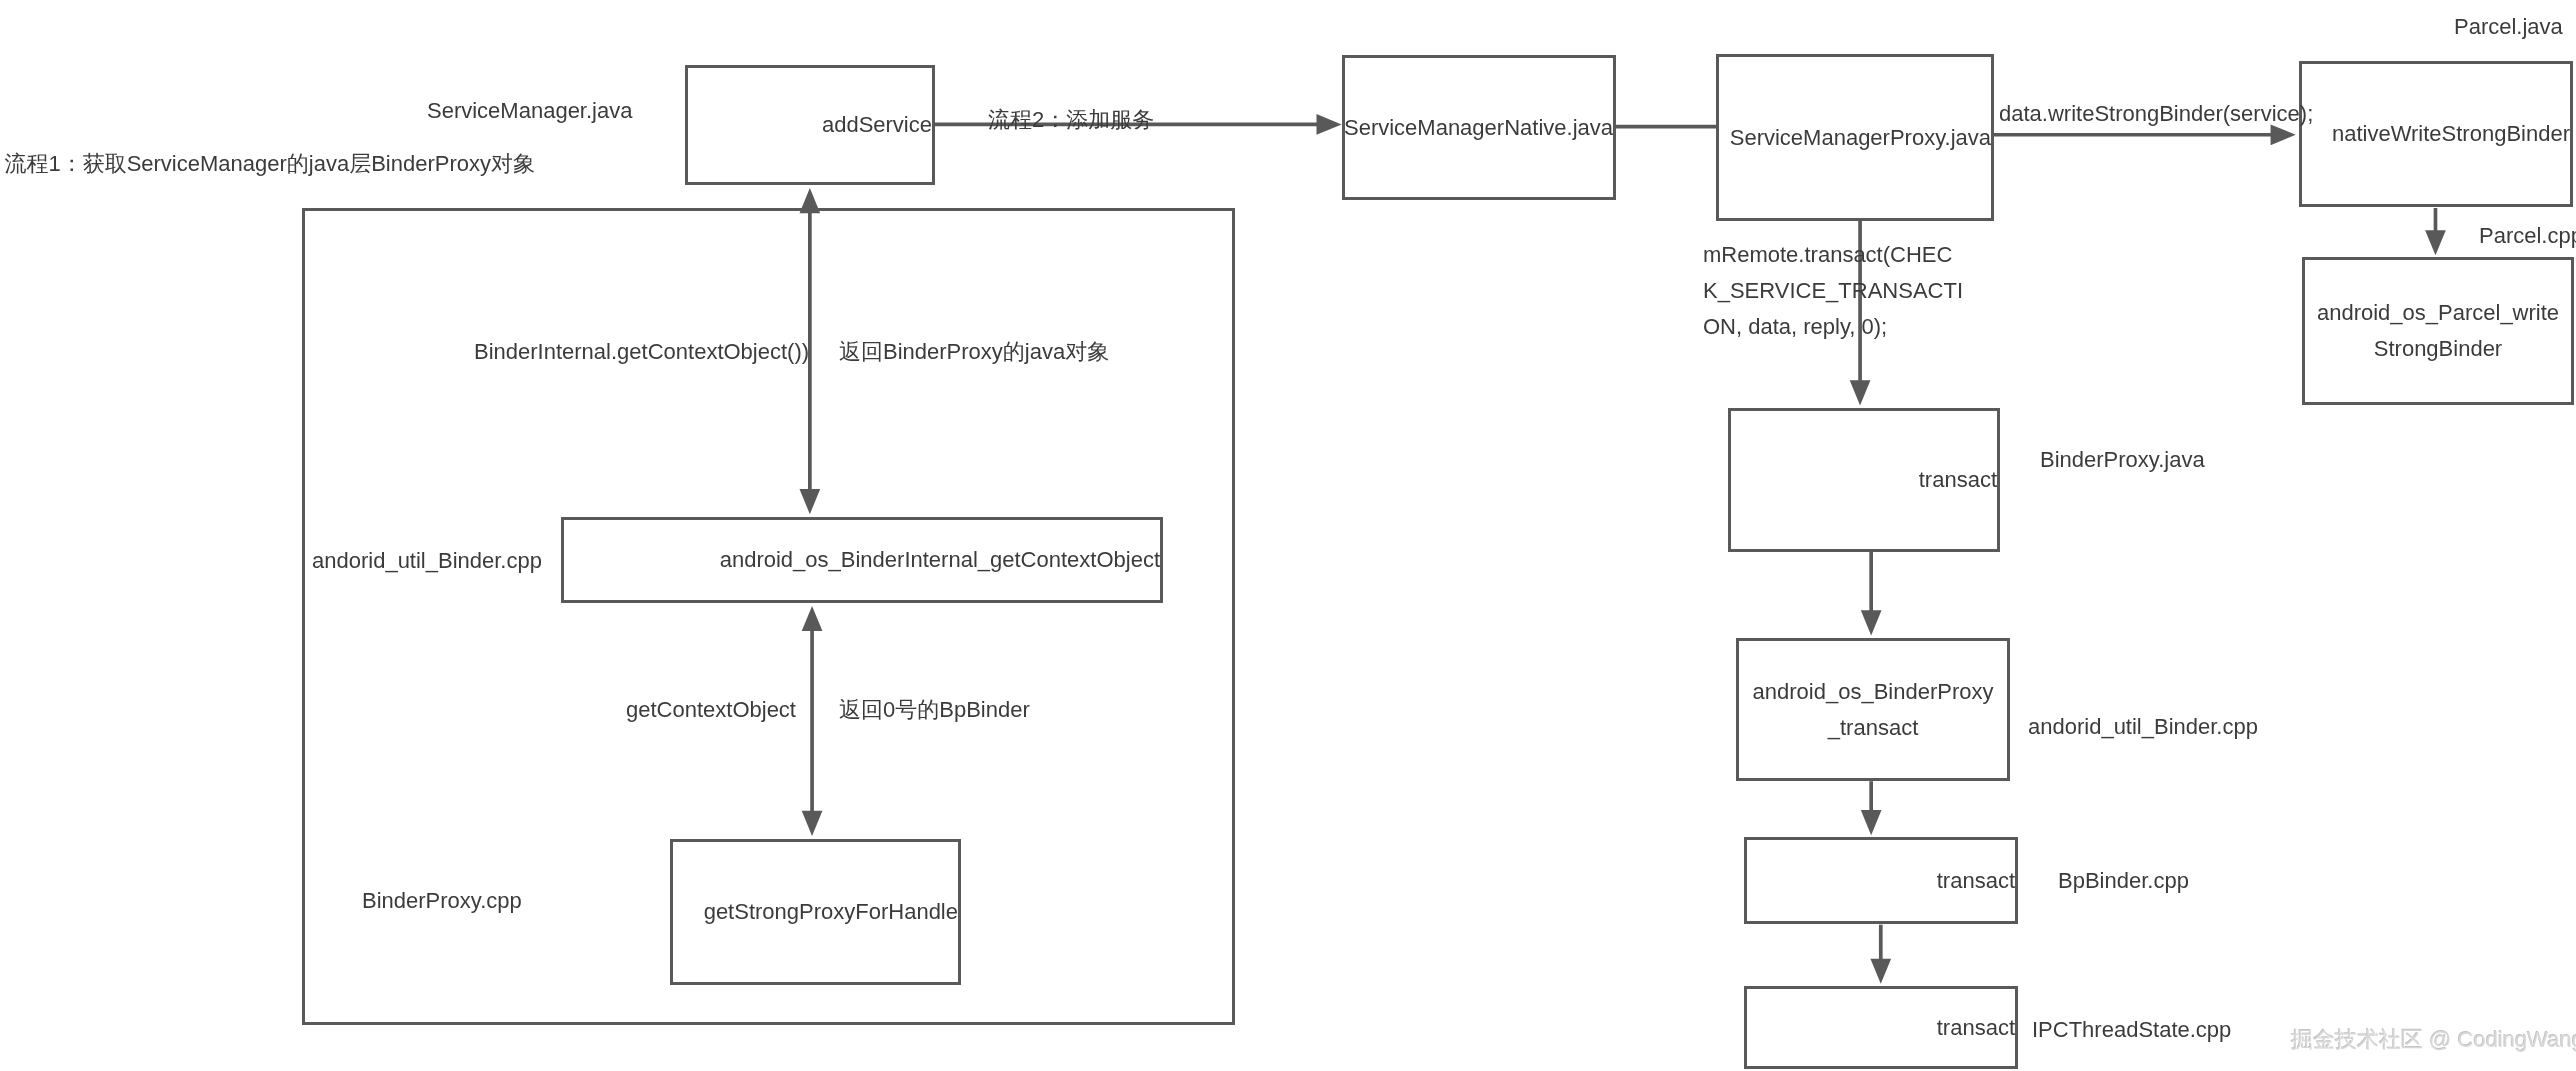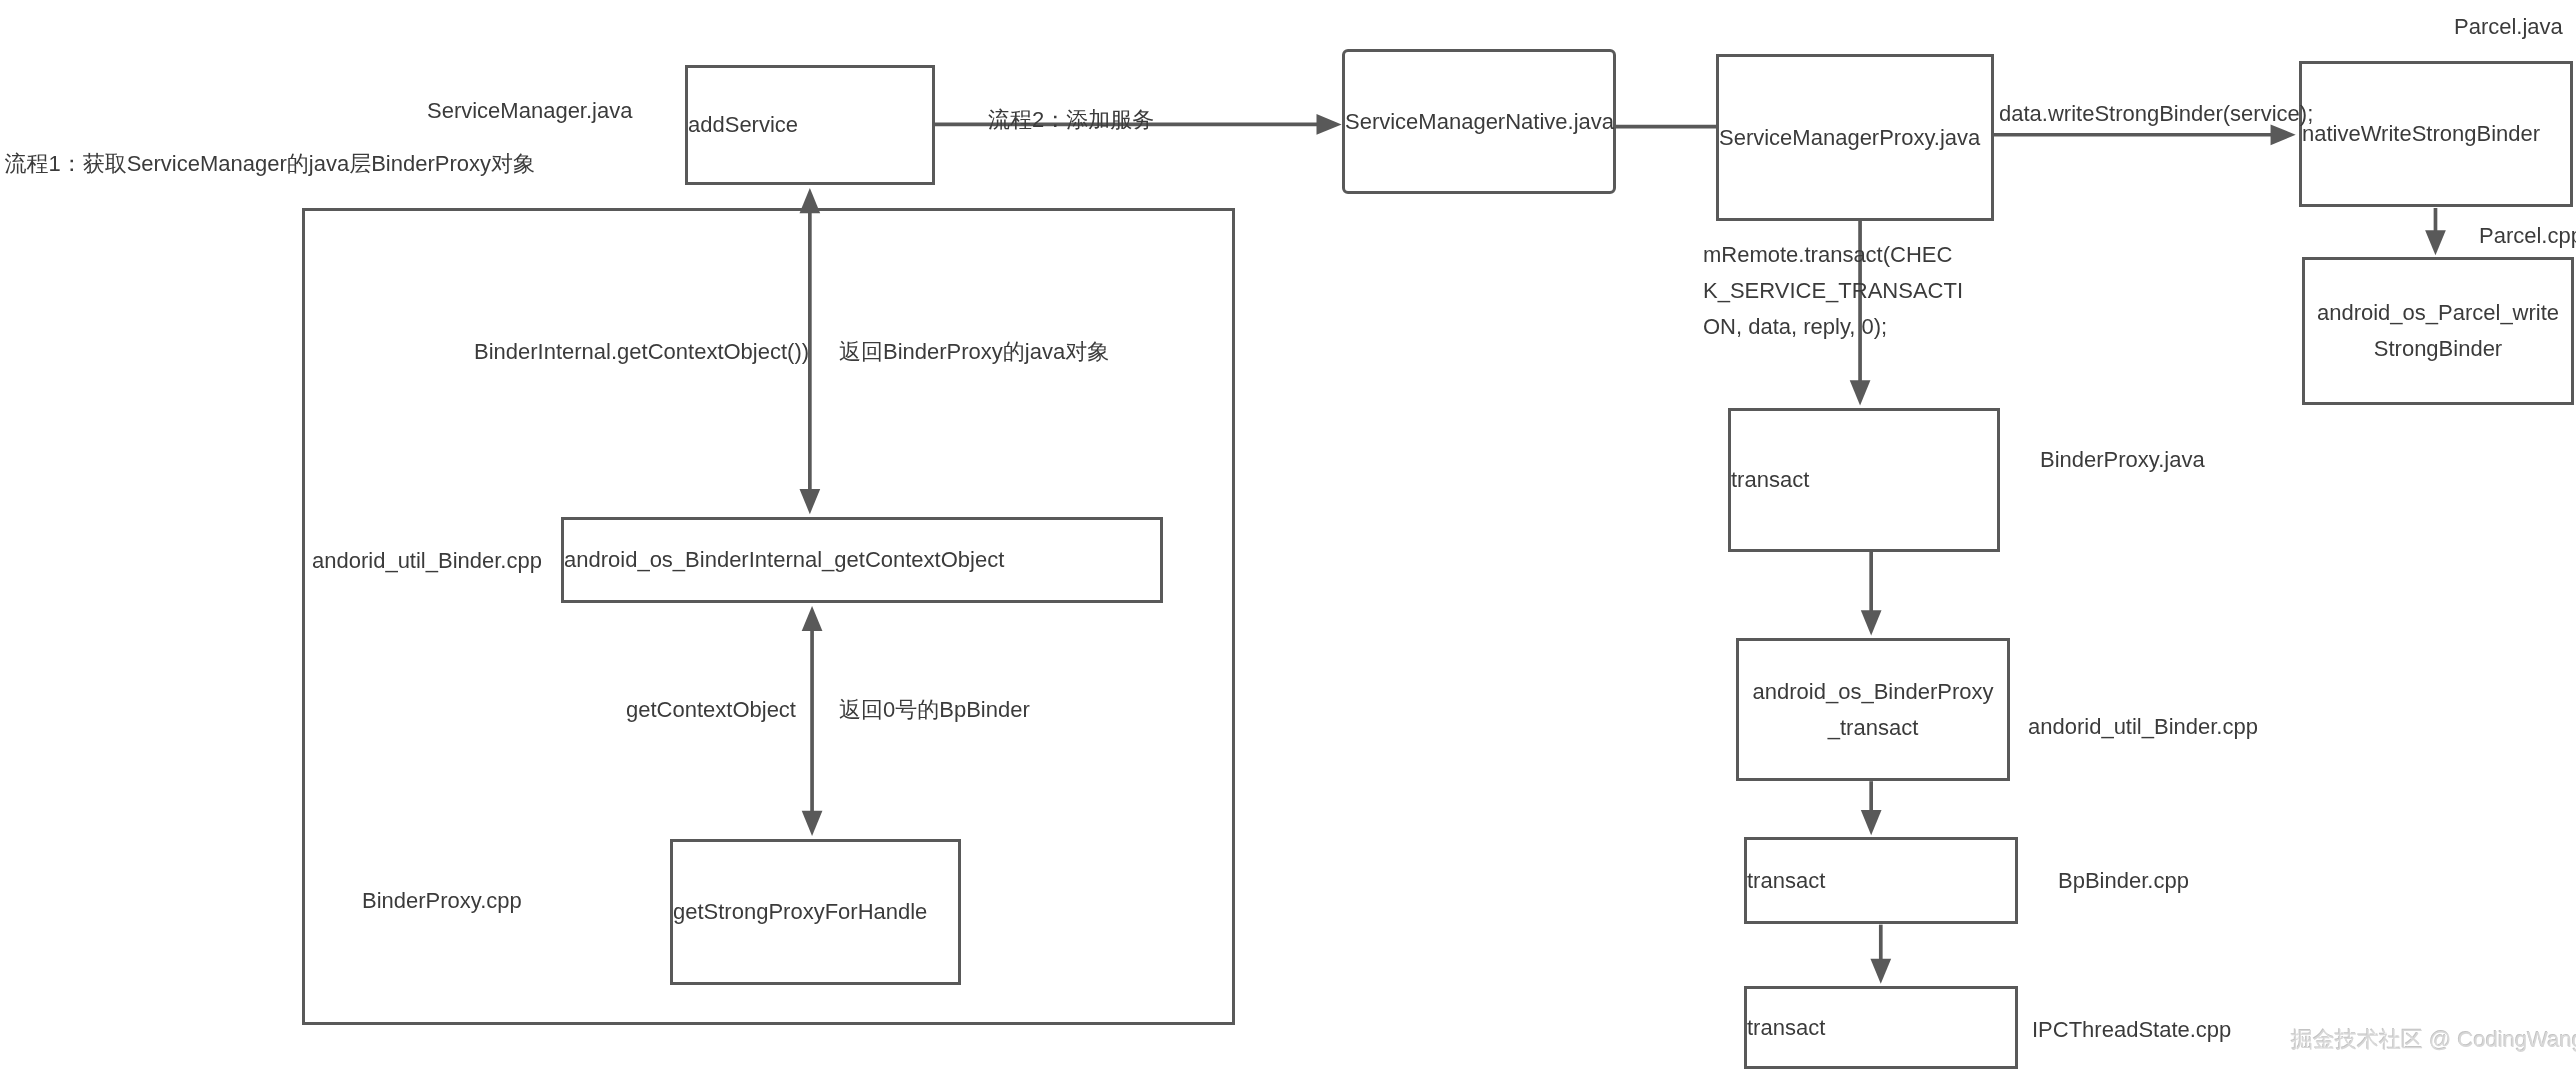--- a/index.html
+++ b/index.html
@@ -2,21 +2,21 @@
 <html style="font-size:12px"><head>
 <meta charset="utf-8">
 <style>
   html,body{margin:0;padding:0;background:#ffffff;}
   .stage{
     position:relative;width:2576px;height:1072px;background:#ffffff;overflow:hidden;
     font-family:"Liberation Sans","DejaVu Sans",sans-serif;color:#3b3b3b;
   }
   .node{
     position:absolute;box-sizing:border-box;border:3.7px solid #595959;background:#ffffff;
-    display:flex;align-items:center;justify-content:flex-start;text-align:center;
+    display:flex;align-items:center;justify-content:flex-end;text-align:center;
     font-size:22px;line-height:36px;z-index:2;
   }
   .node.breakall{word-break:break-all;padding:0 10.4px;}
   .container-box{
     position:absolute;box-sizing:border-box;border:3.7px solid #595959;background:transparent;z-index:2;
   }
   .lbl{
     position:absolute;font-size:22px;line-height:36px;white-space:nowrap;z-index:3;color:#3b3b3b;
   }
   .lbl.wrap{white-space:normal;word-break:break-all;}
@@ -58,21 +58,21 @@
       <path d="M1098,1130 L1084,1096 L1112,1096 Z"></path>
     </g>
   </svg>
 
   <div class="container-box" style="left:302px;top:208px;width:933px;height:817px;"></div>
 
   <div class="node" style="left:685px;top:65px;width:250px;height:120px;">
     <span>addService</span>
   </div>
 
-  <div class="node" style="left:1342px;top:49px;width:274px;height:145px;border-radius:6px;">
+  <div class="node" style="left:1342px;top:55px;width:274px;height:145px;">
     <span>ServiceManagerNative.java</span>
   </div>
 
   <div class="node" style="left:1716px;top:54px;width:278px;height:167px;">
     <span>ServiceManagerProxy.java</span>
   </div>
 
   <div class="node" style="left:2299px;top:61px;width:274px;height:146px;">
     <span>nativeWriteStrongBinder</span>
   </div>

